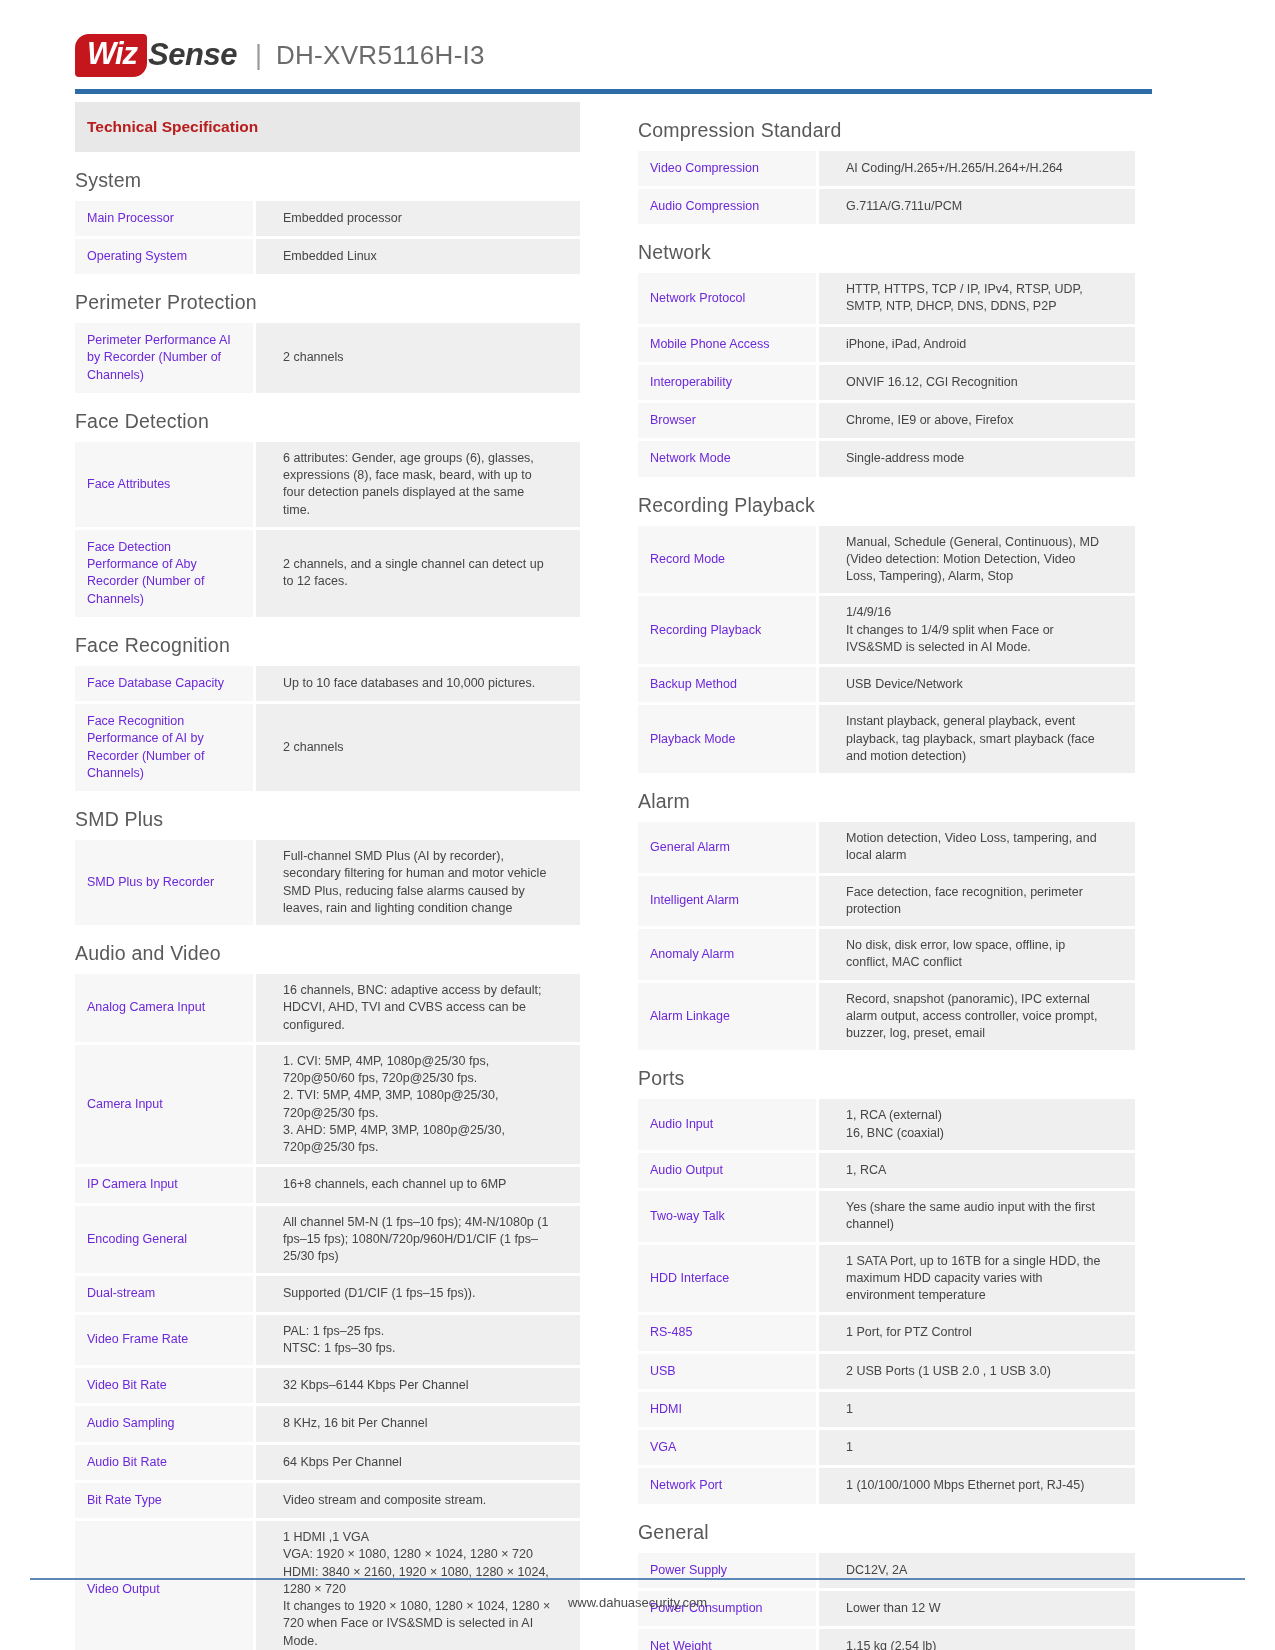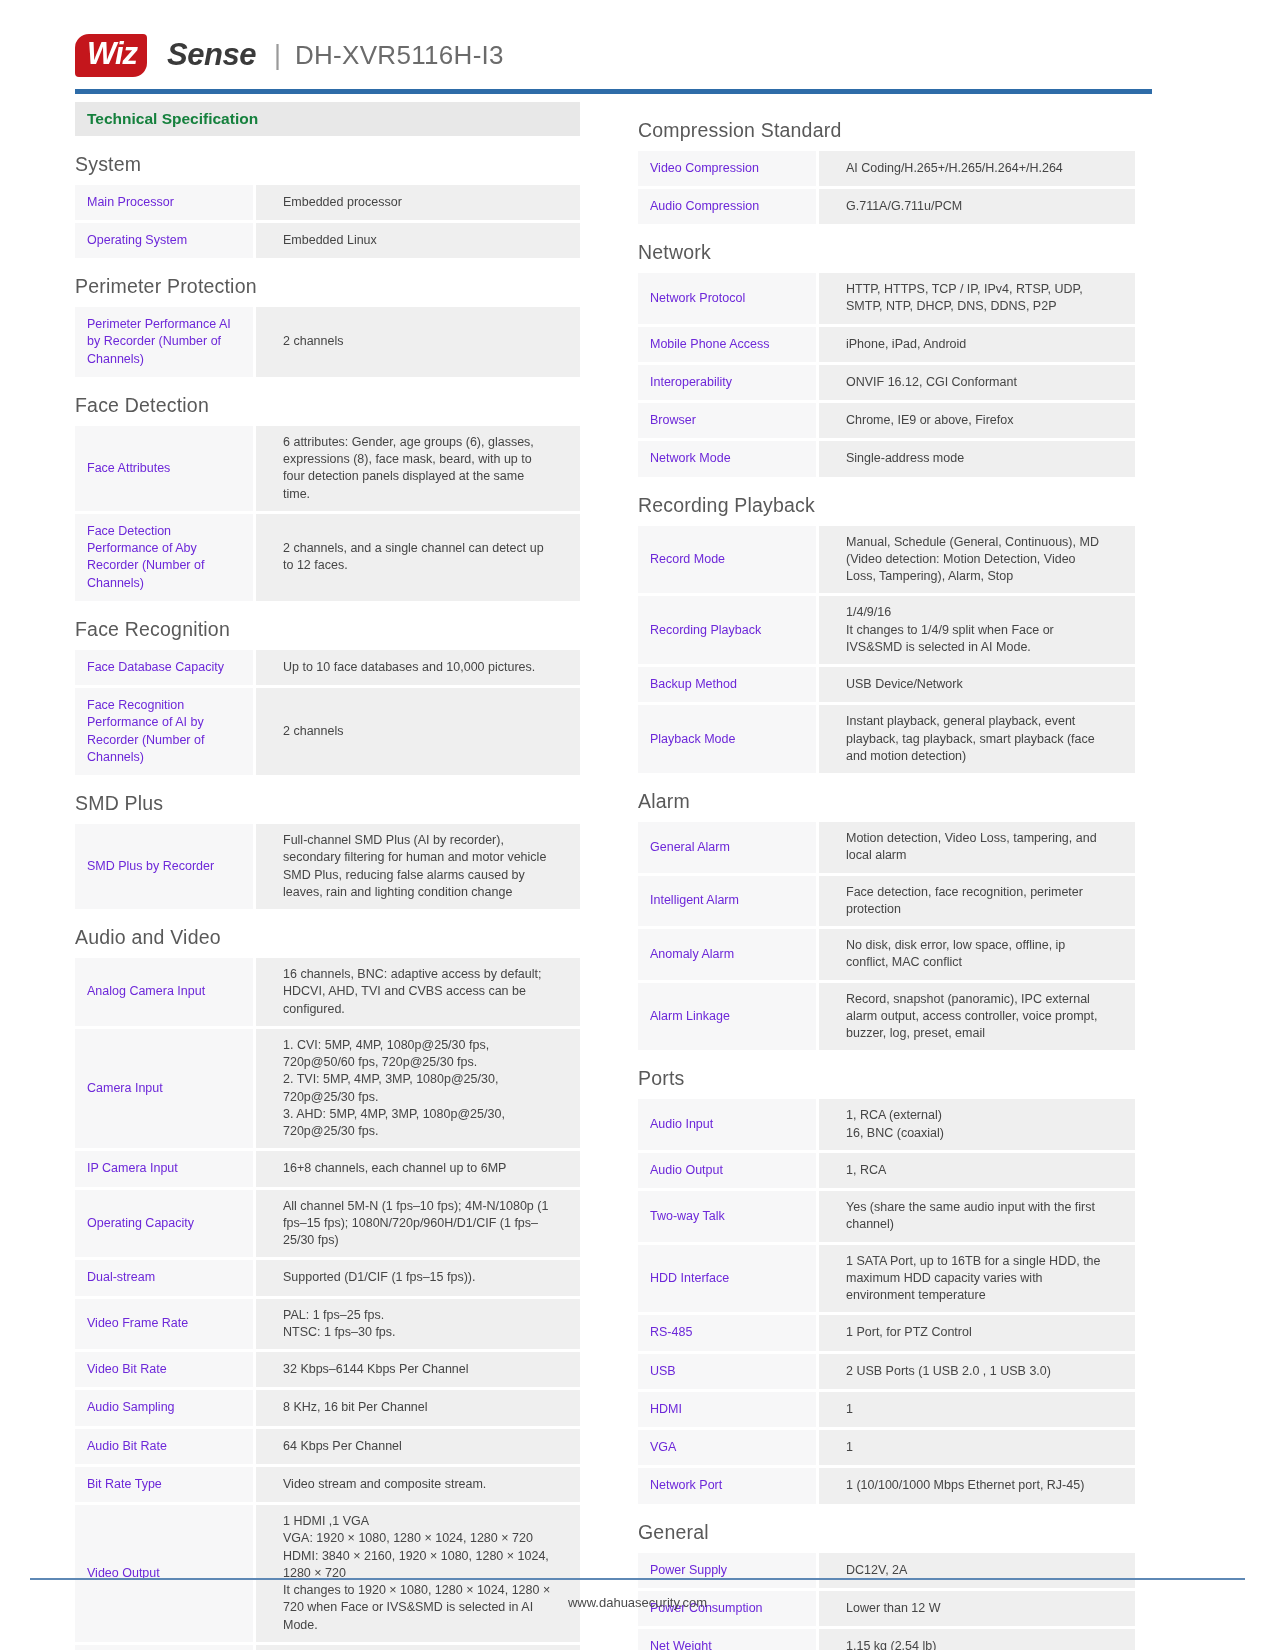--- a/index.html
+++ b/index.html
@@ -21,41 +21,41 @@
     display:inline-block;
     background:var(--brand-red,#c4161c);
     color:#fff;font-style:italic;font-weight:700;
     font-size:31px;line-height:1.15;
     padding:2px 10px 5px 12px;
     border-radius:14px 4px 14px 4px;
     letter-spacing:-1px;
   }
   .sense-text{
     font-style:italic;font-weight:700;font-size:31px;
-    color:#3a3a3a;margin-left:20px;letter-spacing:-0.5px;
+    color:#3a3a3a;margin-left:1px;letter-spacing:-0.5px;
   }
   .hdr-sep{color:#9a9a9a;font-size:27px;margin:0 14px 0 18px;font-weight:400;}
   .model{font-size:26px;color:#6b6b6b;letter-spacing:0.3px;}
   .header-rule{
     height:5px;background:var(--accent-blue,#2e6ca8);
     margin:12px 123px 0 75px;
   }
   
   .cols{
     display:flex;gap:58px;
     padding:8px 140px 0 75px;
     align-items:flex-start;
   }
   .col{min-width:0;}
   .col-left{flex:0 0 505px;}
   .col-right{flex:1;}
   .spec-title{
     background:var(--title-bar-bg,#e8e8e8);
-    font-weight:700;font-size:15.5px;color:#15803d;
-    padding:8px 12px;margin-bottom:4px;
+    font-weight:700;font-size:15.5px;color:#b91c1c;
+    padding:16px 12px;margin-bottom:4px;
   }
   .section-heading{
     font-size:19.5px;color:#595959;font-weight:400;
     margin:17px 0 9px 0;letter-spacing:0.2px;
   }
   .spec-row{display:flex;margin-bottom:3px;}
   .spec-label{
     flex:0 0 154px;width:154px;
     background:var(--label-bg,#f7f7f8);
     padding:9px 12px;margin-right:3px;
@@ -188,21 +188,21 @@
           <div class="spec-row">
             <div class="spec-label">
               <span>IP Camera Input</span>
             </div>
             <div class="spec-value">
               <span>16+8 channels, each channel up to 6MP</span>
             </div>
           </div>
           <div class="spec-row">
             <div class="spec-label">
-              <span>Operating Capacity</span>
+              <span>Encoding General</span>
             </div>
             <div class="spec-value">
               <span>All channel 5M-N (1 fps–10 fps); 4M-N/1080p (1 fps–15 fps); 1080N/720p/960H/D1/CIF (1 fps–25/30 fps)</span>
             </div>
           </div>
           <div class="spec-row">
             <div class="spec-label">
               <span>Dual-stream</span>
             </div>
             <div class="spec-value">
@@ -310,21 +310,21 @@
             </div>
             <div class="spec-value">
               <span>iPhone, iPad, Android</span>
             </div>
           </div>
           <div class="spec-row">
             <div class="spec-label">
               <span>Interoperability</span>
             </div>
             <div class="spec-value">
-              <span>ONVIF 16.12, CGI Conformant</span>
+              <span>ONVIF 16.12, CGI Recognition</span>
             </div>
           </div>
           <div class="spec-row">
             <div class="spec-label">
               <span>Browser</span>
             </div>
             <div class="spec-value">
               <span>Chrome, IE9 or above, Firefox</span>
             </div>
           </div>

